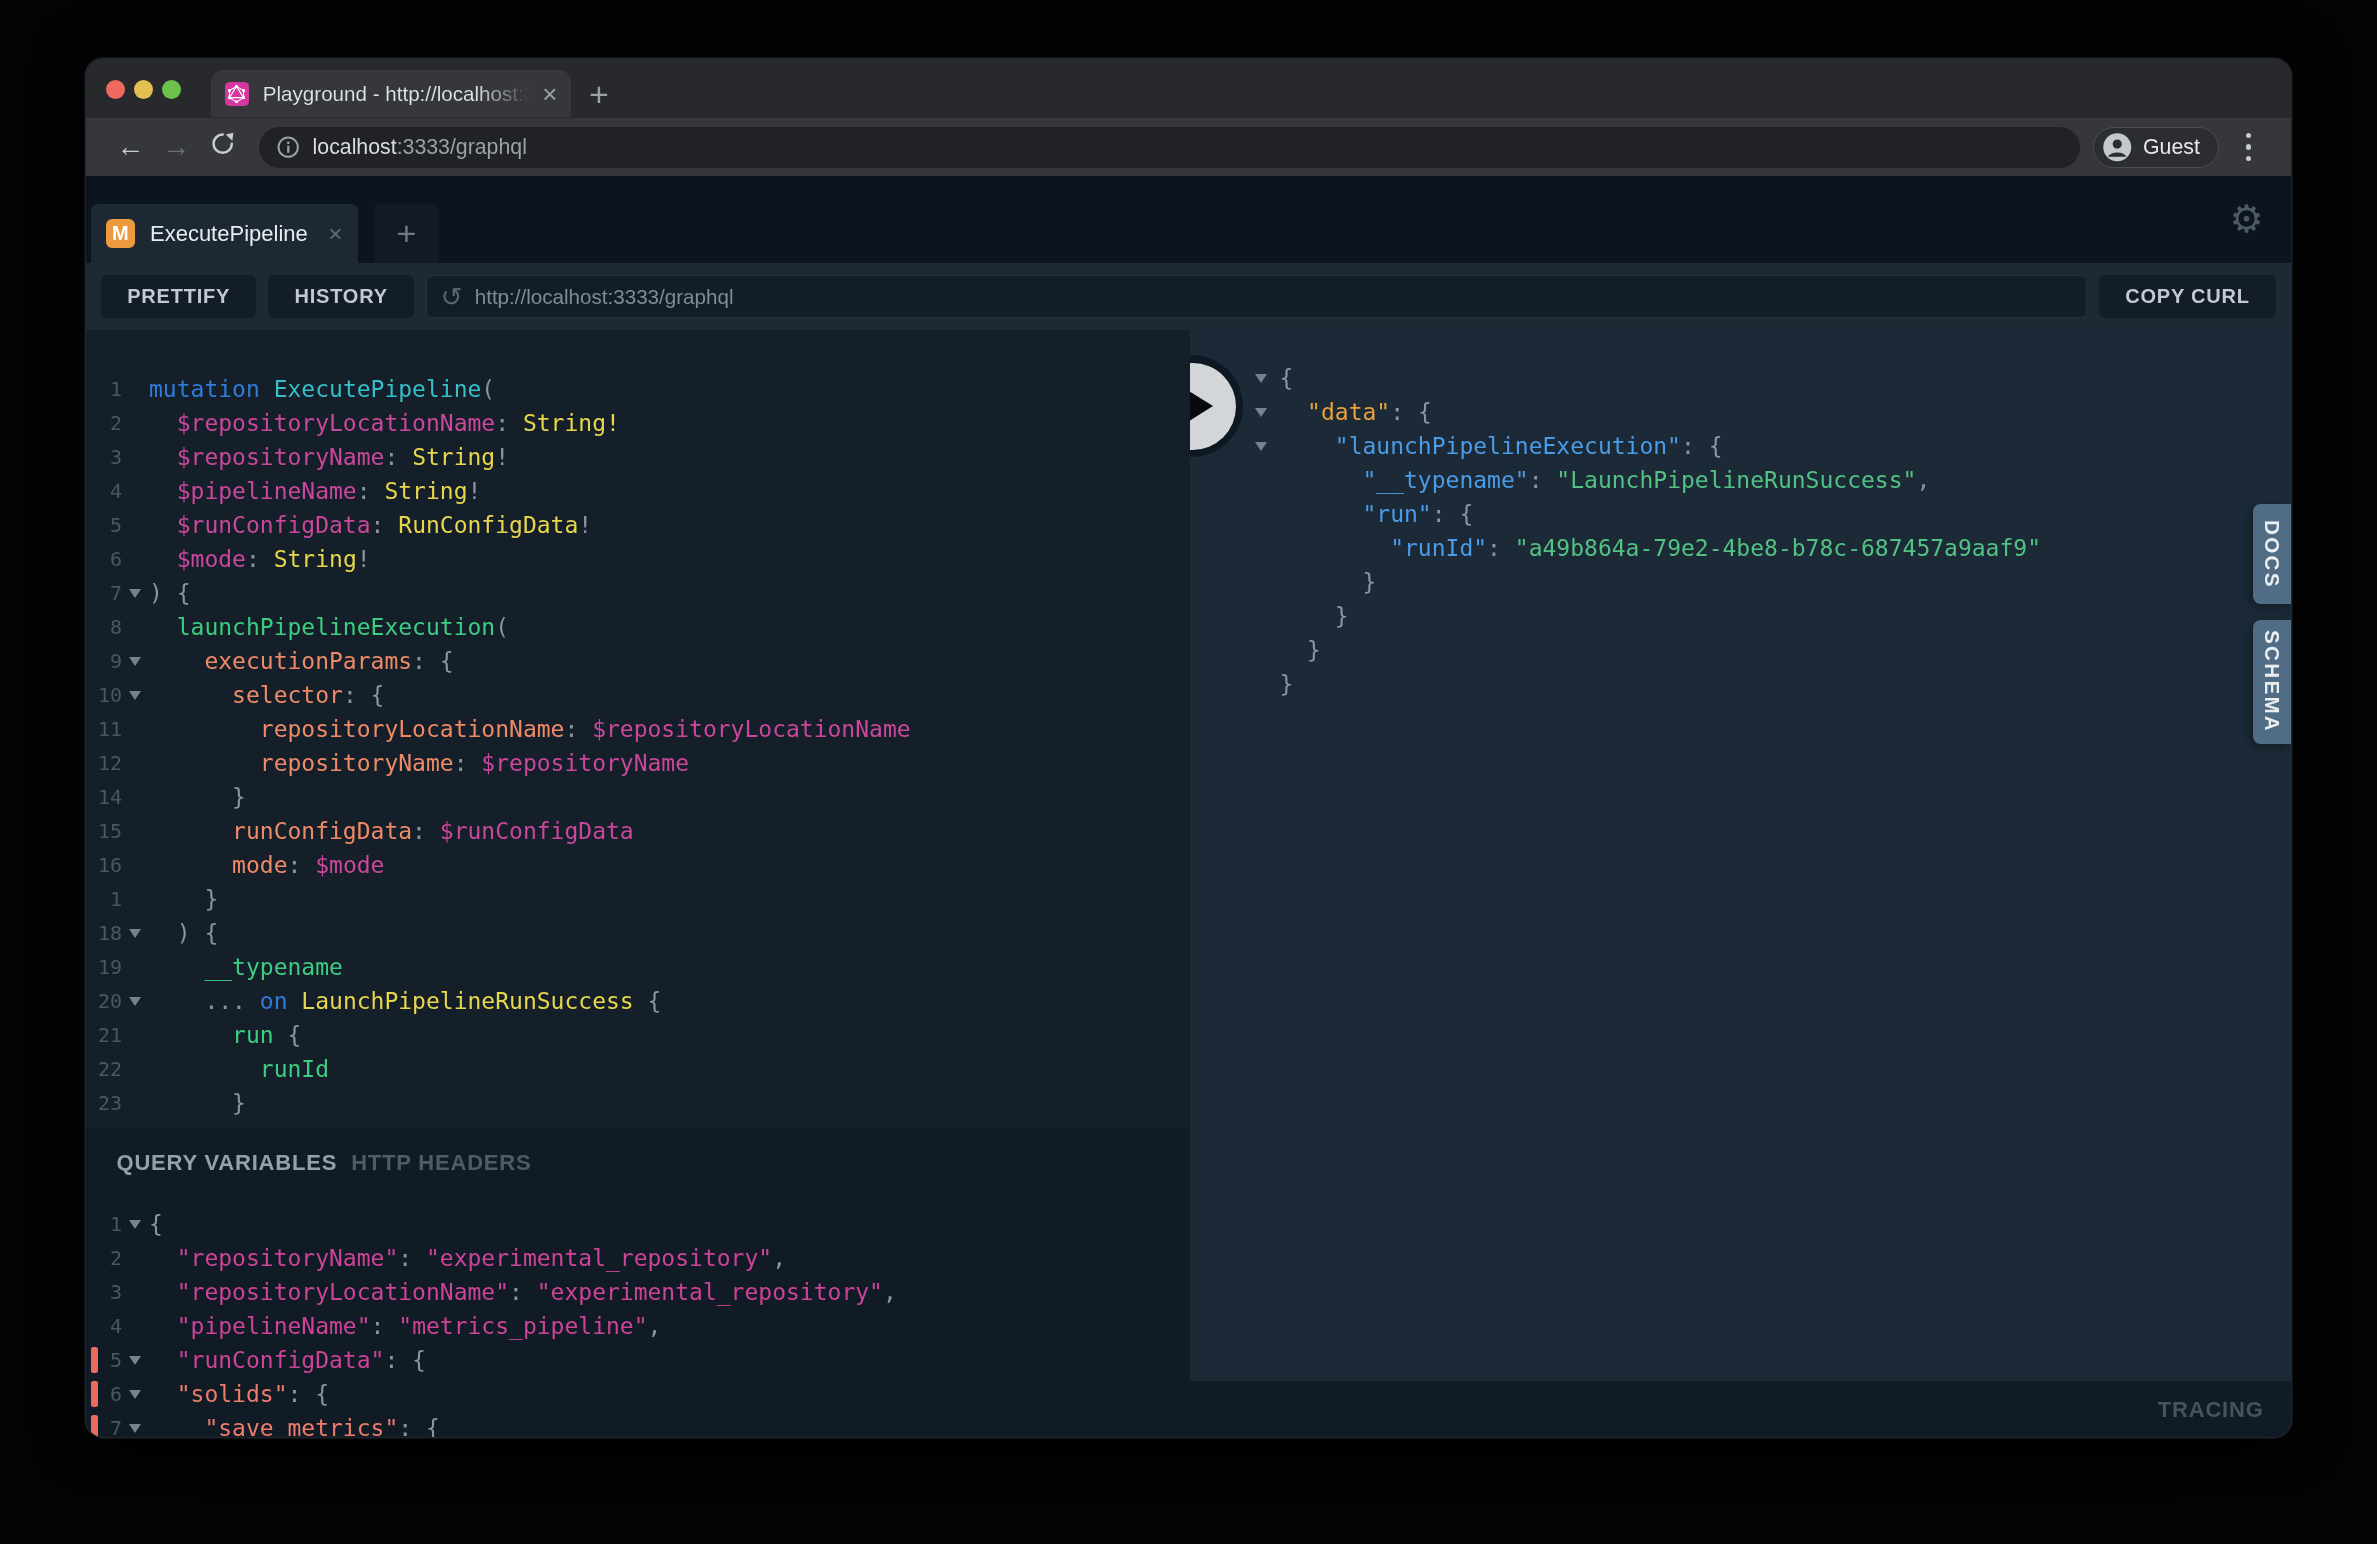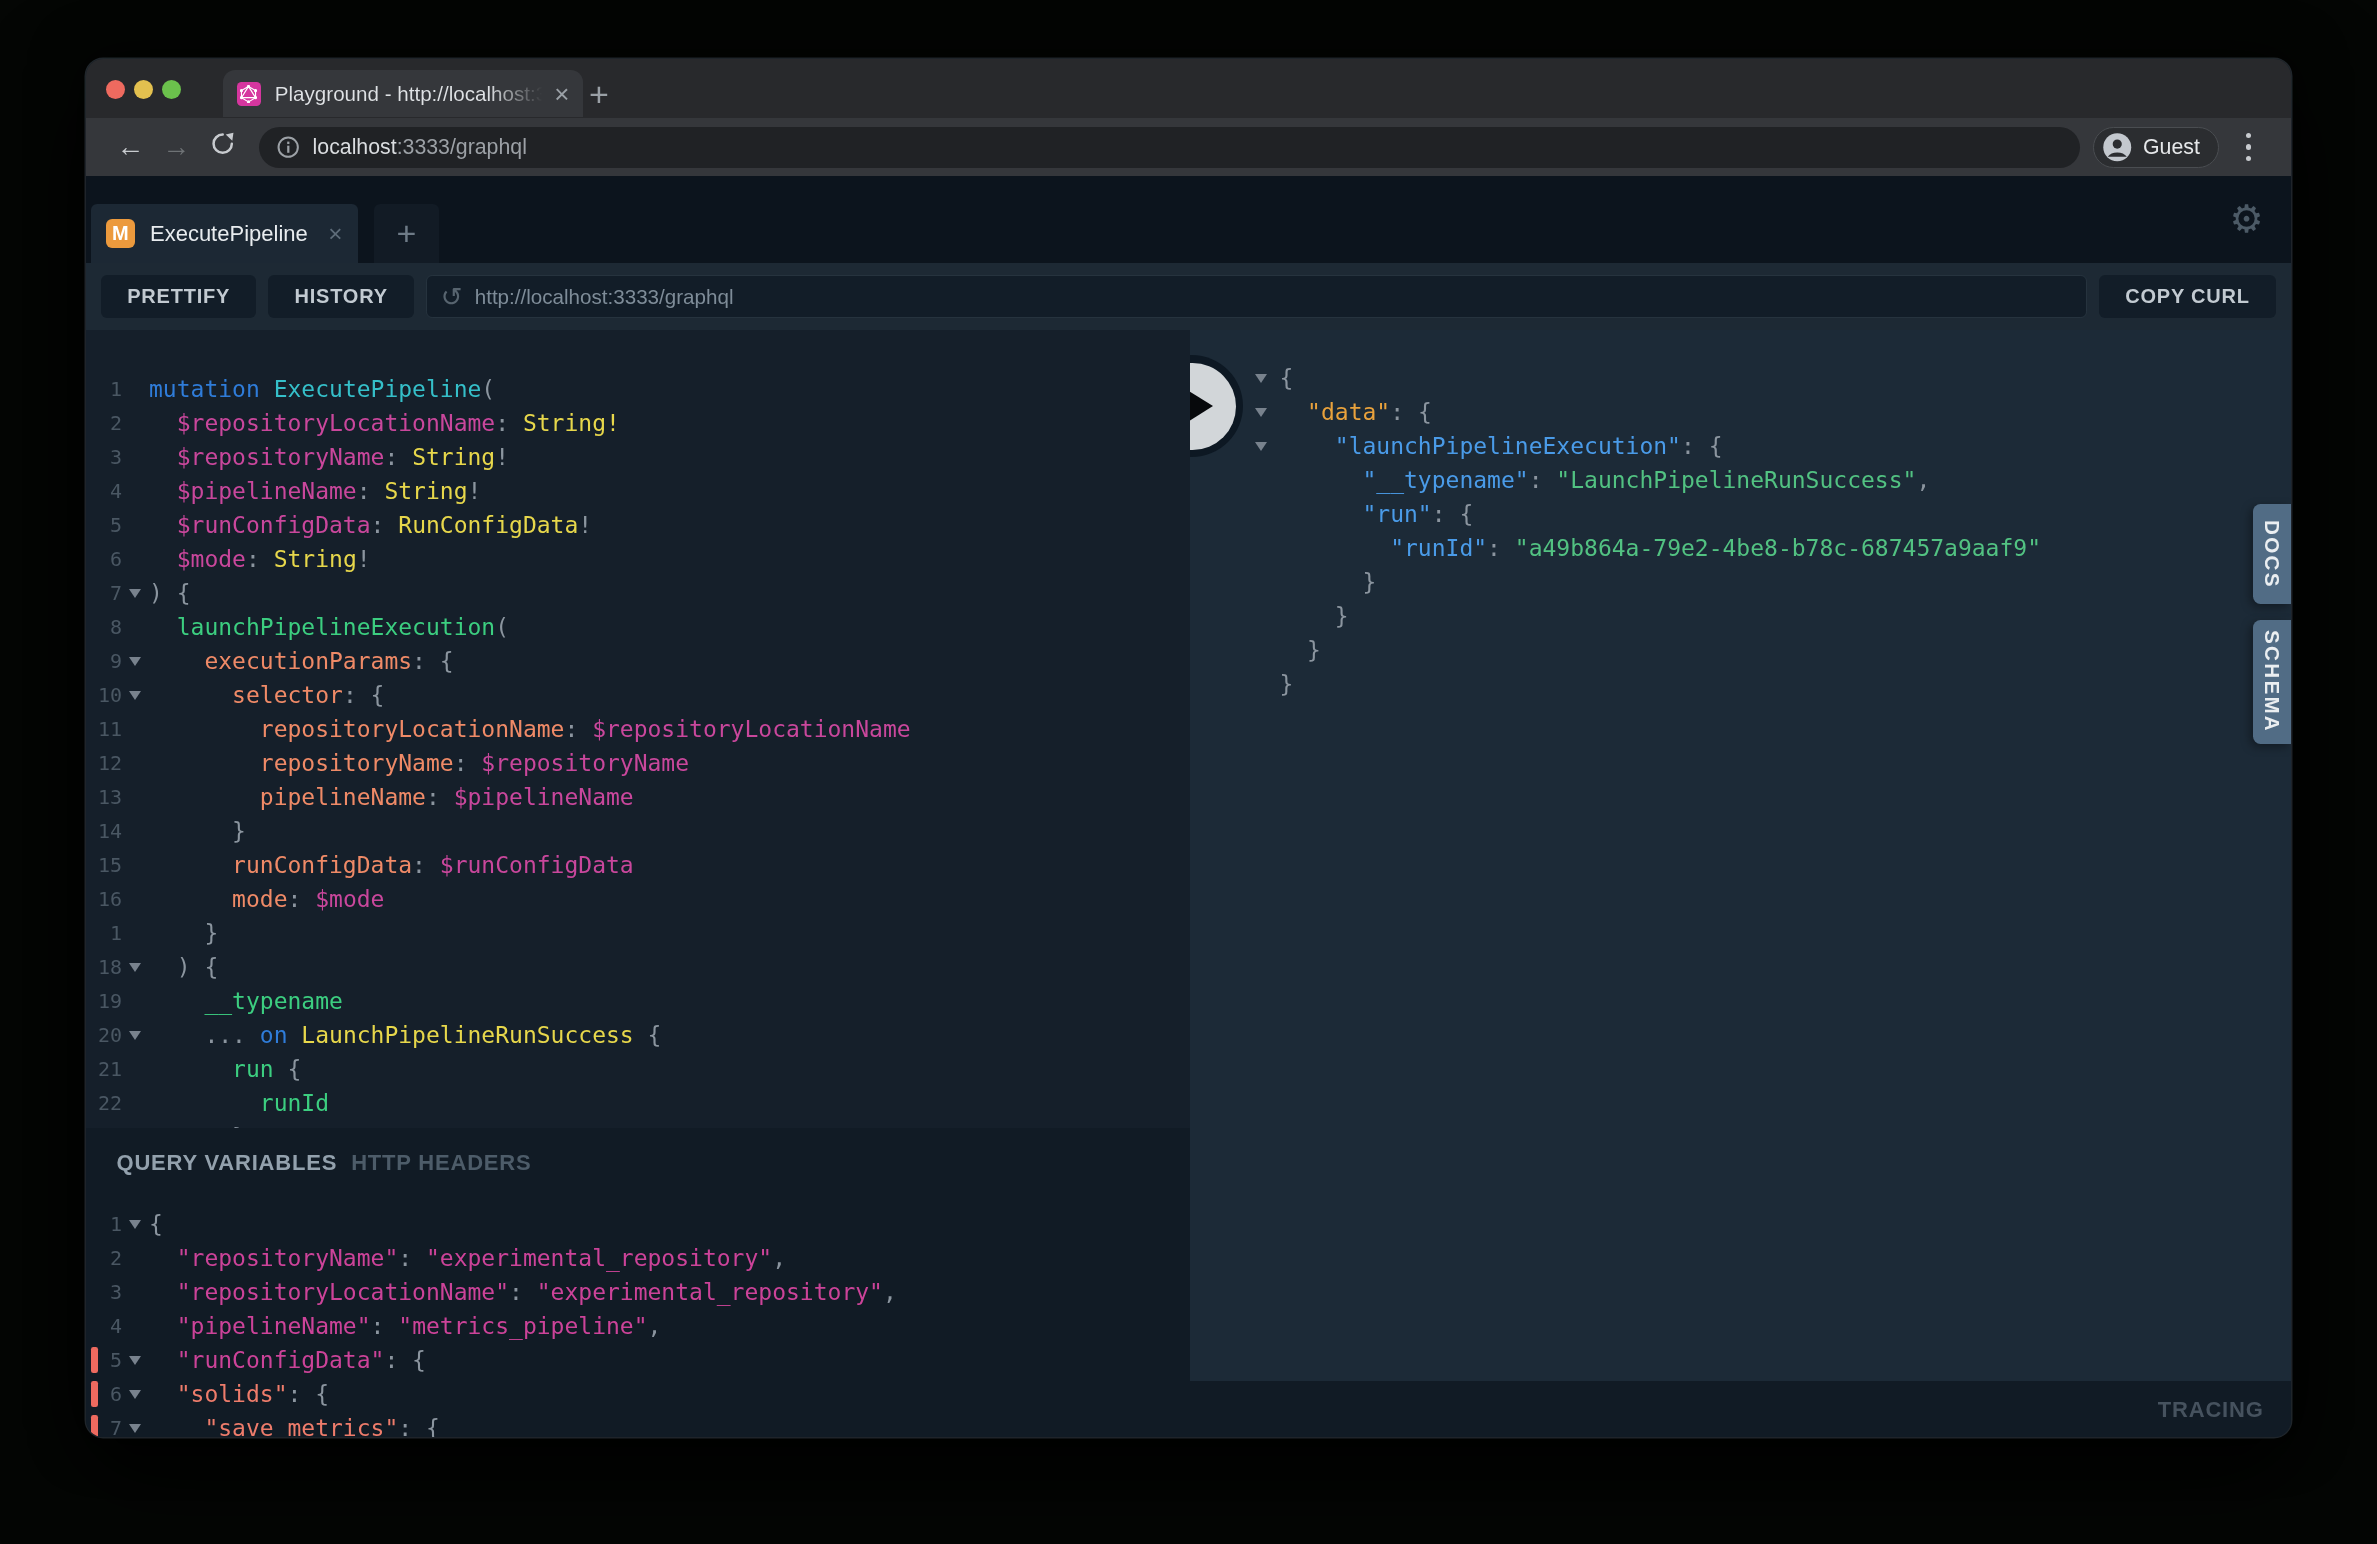--- a/index.html
+++ b/index.html
@@ -9,21 +9,21 @@
   
   .window { position:absolute; left:86px; top:59px; width:2205px; height:1378px;
             border-radius:17px; overflow:hidden; background:#111B25;
             box-shadow:0 0 0 1.5px rgba(110,130,150,.28), 0 34px 99px rgba(0,0,0,.95), 0 0 53px rgba(0,0,0,.7); }
 
   
   .titlebar { position:relative; height:59px; background:#28292C; }
   .lights { position:absolute; left:20px; top:20.6px; display:flex; gap:9.1px; }
   .light { width:19px; height:19px; border-radius:50%; }
   .browser-tab { position:absolute; left:125px; top:11.4px; width:360px; height:47px;
-                 background:#35373B; border-radius:12.2px 12.2px 0 0; display:flex; align-items:center; padding:0 13.7px;margin-left:12px; }
+                 background:#35373B; border-radius:12.2px 12.2px 0 0; display:flex; align-items:center; padding:0 13.7px; }
   .favicon { width:24.4px; height:24.4px; border-radius:4.6px; background:#D6369F; display:flex;
              align-items:center; justify-content:center; flex:none; }
   .tab-title { margin-left:13.7px; font-size:20.6px; white-space:nowrap; overflow:hidden; flex:1;
                background:linear-gradient(90deg,#DFE2E5 78%, rgba(223,226,229,0) 98%);
                -webkit-background-clip:text; background-clip:text; color:transparent; }
   .tab-close { color:#9AA0A6; font-size:26px; line-height:26px; margin-left:6.1px; flex:none; }
   .newtab { position:absolute; left:503px; top:18.3px; color:#9AA0A6; font-size:34px; line-height:34px; font-weight:300; }
 
   .addressbar { height:58px; background:#35373B; display:flex; align-items:center; padding:0 21.3px; }
   .nav-ico { width:46px; text-align:center; font-size:28px; color:#C8CBCF; flex:none; }
@@ -218,21 +218,20 @@
           <div class="cl"><span class="ln">3</span><span class="fold"></span><span class="code"><span class="c-p">  </span><span class="c-vr">$repositoryName</span><span class="c-p">: </span><span class="c-at">String</span><span class="c-p">!</span></span></div>
           <div class="cl"><span class="ln">4</span><span class="fold"></span><span class="code"><span class="c-p">  </span><span class="c-vr">$pipelineName</span><span class="c-p">: </span><span class="c-at">String</span><span class="c-p">!</span></span></div>
           <div class="cl"><span class="ln">5</span><span class="fold"></span><span class="code"><span class="c-p">  </span><span class="c-vr">$runConfigData</span><span class="c-p">: </span><span class="c-at">RunConfigData</span><span class="c-p">!</span></span></div>
           <div class="cl"><span class="ln">6</span><span class="fold"></span><span class="code"><span class="c-p">  </span><span class="c-vr">$mode</span><span class="c-p">: </span><span class="c-at">String</span><span class="c-p">!</span></span></div>
           <div class="cl"><span class="ln">7</span><span class="fold"><b class="tri"></b></span><span class="code"><span class="c-p">) {</span></span></div>
           <div class="cl"><span class="ln">8</span><span class="fold"></span><span class="code"><span class="c-p">  </span><span class="c-fl">launchPipelineExecution</span><span class="c-p">(</span></span></div>
           <div class="cl"><span class="ln">9</span><span class="fold"><b class="tri"></b></span><span class="code"><span class="c-p">    </span><span class="c-pr">executionParams</span><span class="c-p">: {</span></span></div>
           <div class="cl"><span class="ln">10</span><span class="fold"><b class="tri"></b></span><span class="code"><span class="c-p">      </span><span class="c-pr">selector</span><span class="c-p">: {</span></span></div>
           <div class="cl"><span class="ln">11</span><span class="fold"></span><span class="code"><span class="c-p">        </span><span class="c-pr">repositoryLocationName</span><span class="c-p">: </span><span class="c-vr">$repositoryLocationName</span></span></div>
           <div class="cl"><span class="ln">12</span><span class="fold"></span><span class="code"><span class="c-p">        </span><span class="c-pr">repositoryName</span><span class="c-p">: </span><span class="c-vr">$repositoryName</span></span></div>
-          <div class="cl"><span class="ln">13</span><span class="fold"></span><span class="code"><span class="c-p">        </span><span class="c-pr">pipelineName</span><span class="c-p">: </span><span class="c-vr">$pipelineName</span></span></div>
           <div class="cl"><span class="ln">14</span><span class="fold"></span><span class="code"><span class="c-p">      }</span></span></div>
           <div class="cl"><span class="ln">15</span><span class="fold"></span><span class="code"><span class="c-p">      </span><span class="c-pr">runConfigData</span><span class="c-p">: </span><span class="c-vr">$runConfigData</span></span></div>
           <div class="cl"><span class="ln">16</span><span class="fold"></span><span class="code"><span class="c-p">      </span><span class="c-pr">mode</span><span class="c-p">: </span><span class="c-vr">$mode</span></span></div>
           <div class="cl"><span class="ln">1</span><span class="fold"></span><span class="code"><span class="c-p">    }</span></span></div>
           <div class="cl"><span class="ln">18</span><span class="fold"><b class="tri"></b></span><span class="code"><span class="c-p">  ) {</span></span></div>
           <div class="cl"><span class="ln">19</span><span class="fold"></span><span class="code"><span class="c-p">    </span><span class="c-fl">__typename</span></span></div>
           <div class="cl"><span class="ln">20</span><span class="fold"><b class="tri"></b></span><span class="code"><span class="c-p">    ... </span><span class="c-kw">on</span><span class="c-p"> </span><span class="c-at">LaunchPipelineRunSuccess</span><span class="c-p"> {</span></span></div>
           <div class="cl"><span class="ln">21</span><span class="fold"></span><span class="code"><span class="c-p">      </span><span class="c-fl">run</span><span class="c-p"> {</span></span></div>
           <div class="cl"><span class="ln">22</span><span class="fold"></span><span class="code"><span class="c-p">        </span><span class="c-fl">runId</span></span></div>
           <div class="cl"><span class="ln">23</span><span class="fold"></span><span class="code"><span class="c-p">      }</span></span></div>

